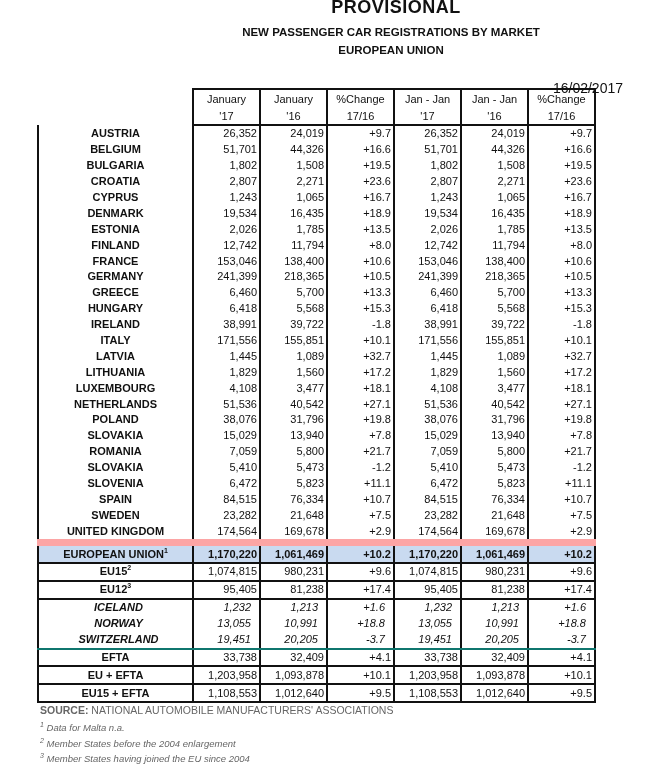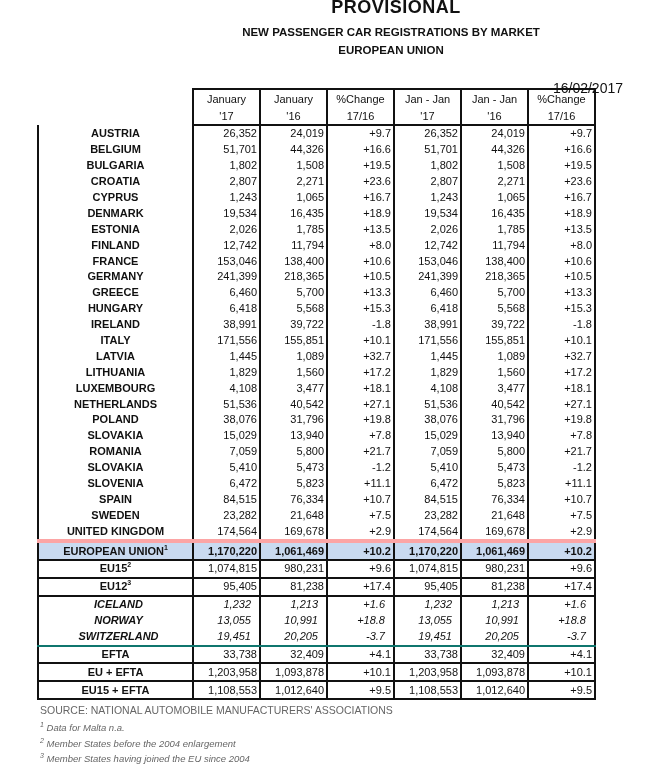--- a/index.html
+++ b/index.html
@@ -16,29 +16,29 @@
   td, th { padding:0 2px; height:15.9px; line-height:15px; white-space:nowrap; }
   th { font-weight:normal; text-align:center; height:17px; line-height:16px; }
   col.lab { width:155px; }
   col.num { width:67px; }
   .hdr th { border:2px solid #111; border-bottom:none; border-top:2px solid #111; }
   .hdr2 th { border-left:2px solid #111; border-right:2px solid #111; border-bottom:2px solid #111; }
   .hdr th.blank, .hdr2 th.blank { border:none; border-right:2px solid #111; }
   .hdr th.blank { border-bottom:none; }
   td.lab { font-weight:bold; text-align:center; border-left:2px solid #111; border-right:2px solid #111; }
   td.n { text-align:right; border-right:2px solid #111; }
-  tr.last-country td { border-bottom:4px solid #fca5a5; }
+  tr.last-country td { border-bottom:7px solid #fca5a5; }
   tr.eu td { background:#c9daf0; font-weight:bold; border-bottom:2px solid #111; }
   tr.sum td { border-bottom:2px solid #111; }
   tr.efta-c td { font-style:italic;padding-left:8px; }
   tr.efta-c.lastc td { border-bottom:2px solid #0f766e; }
   tr.efta-c td.n { padding-right:8px; }
   sup { font-size:7px; line-height:0; }
   .source { position:absolute; left:40px; top:704px; font-size:10.5px; color:#666; }
-  .source b { font-weight:normal; }
+  .source b { font-weight:bold; }
   .fn { position:absolute; left:40px; font-size:9.5px; color:#666; font-style:italic; }
   .fn1 { top:722px; } .fn2 { top:738px; } .fn3 { top:753px; }
 </style>
 </head>
 <body>
 
 <div class="title">PROVISIONAL</div>
 <div class="subtitle sub1">NEW PASSENGER CAR REGISTRATIONS BY MARKET</div>
 <div class="subtitle sub2">EUROPEAN UNION</div>
 <div class="date">16/02/2017</div>

